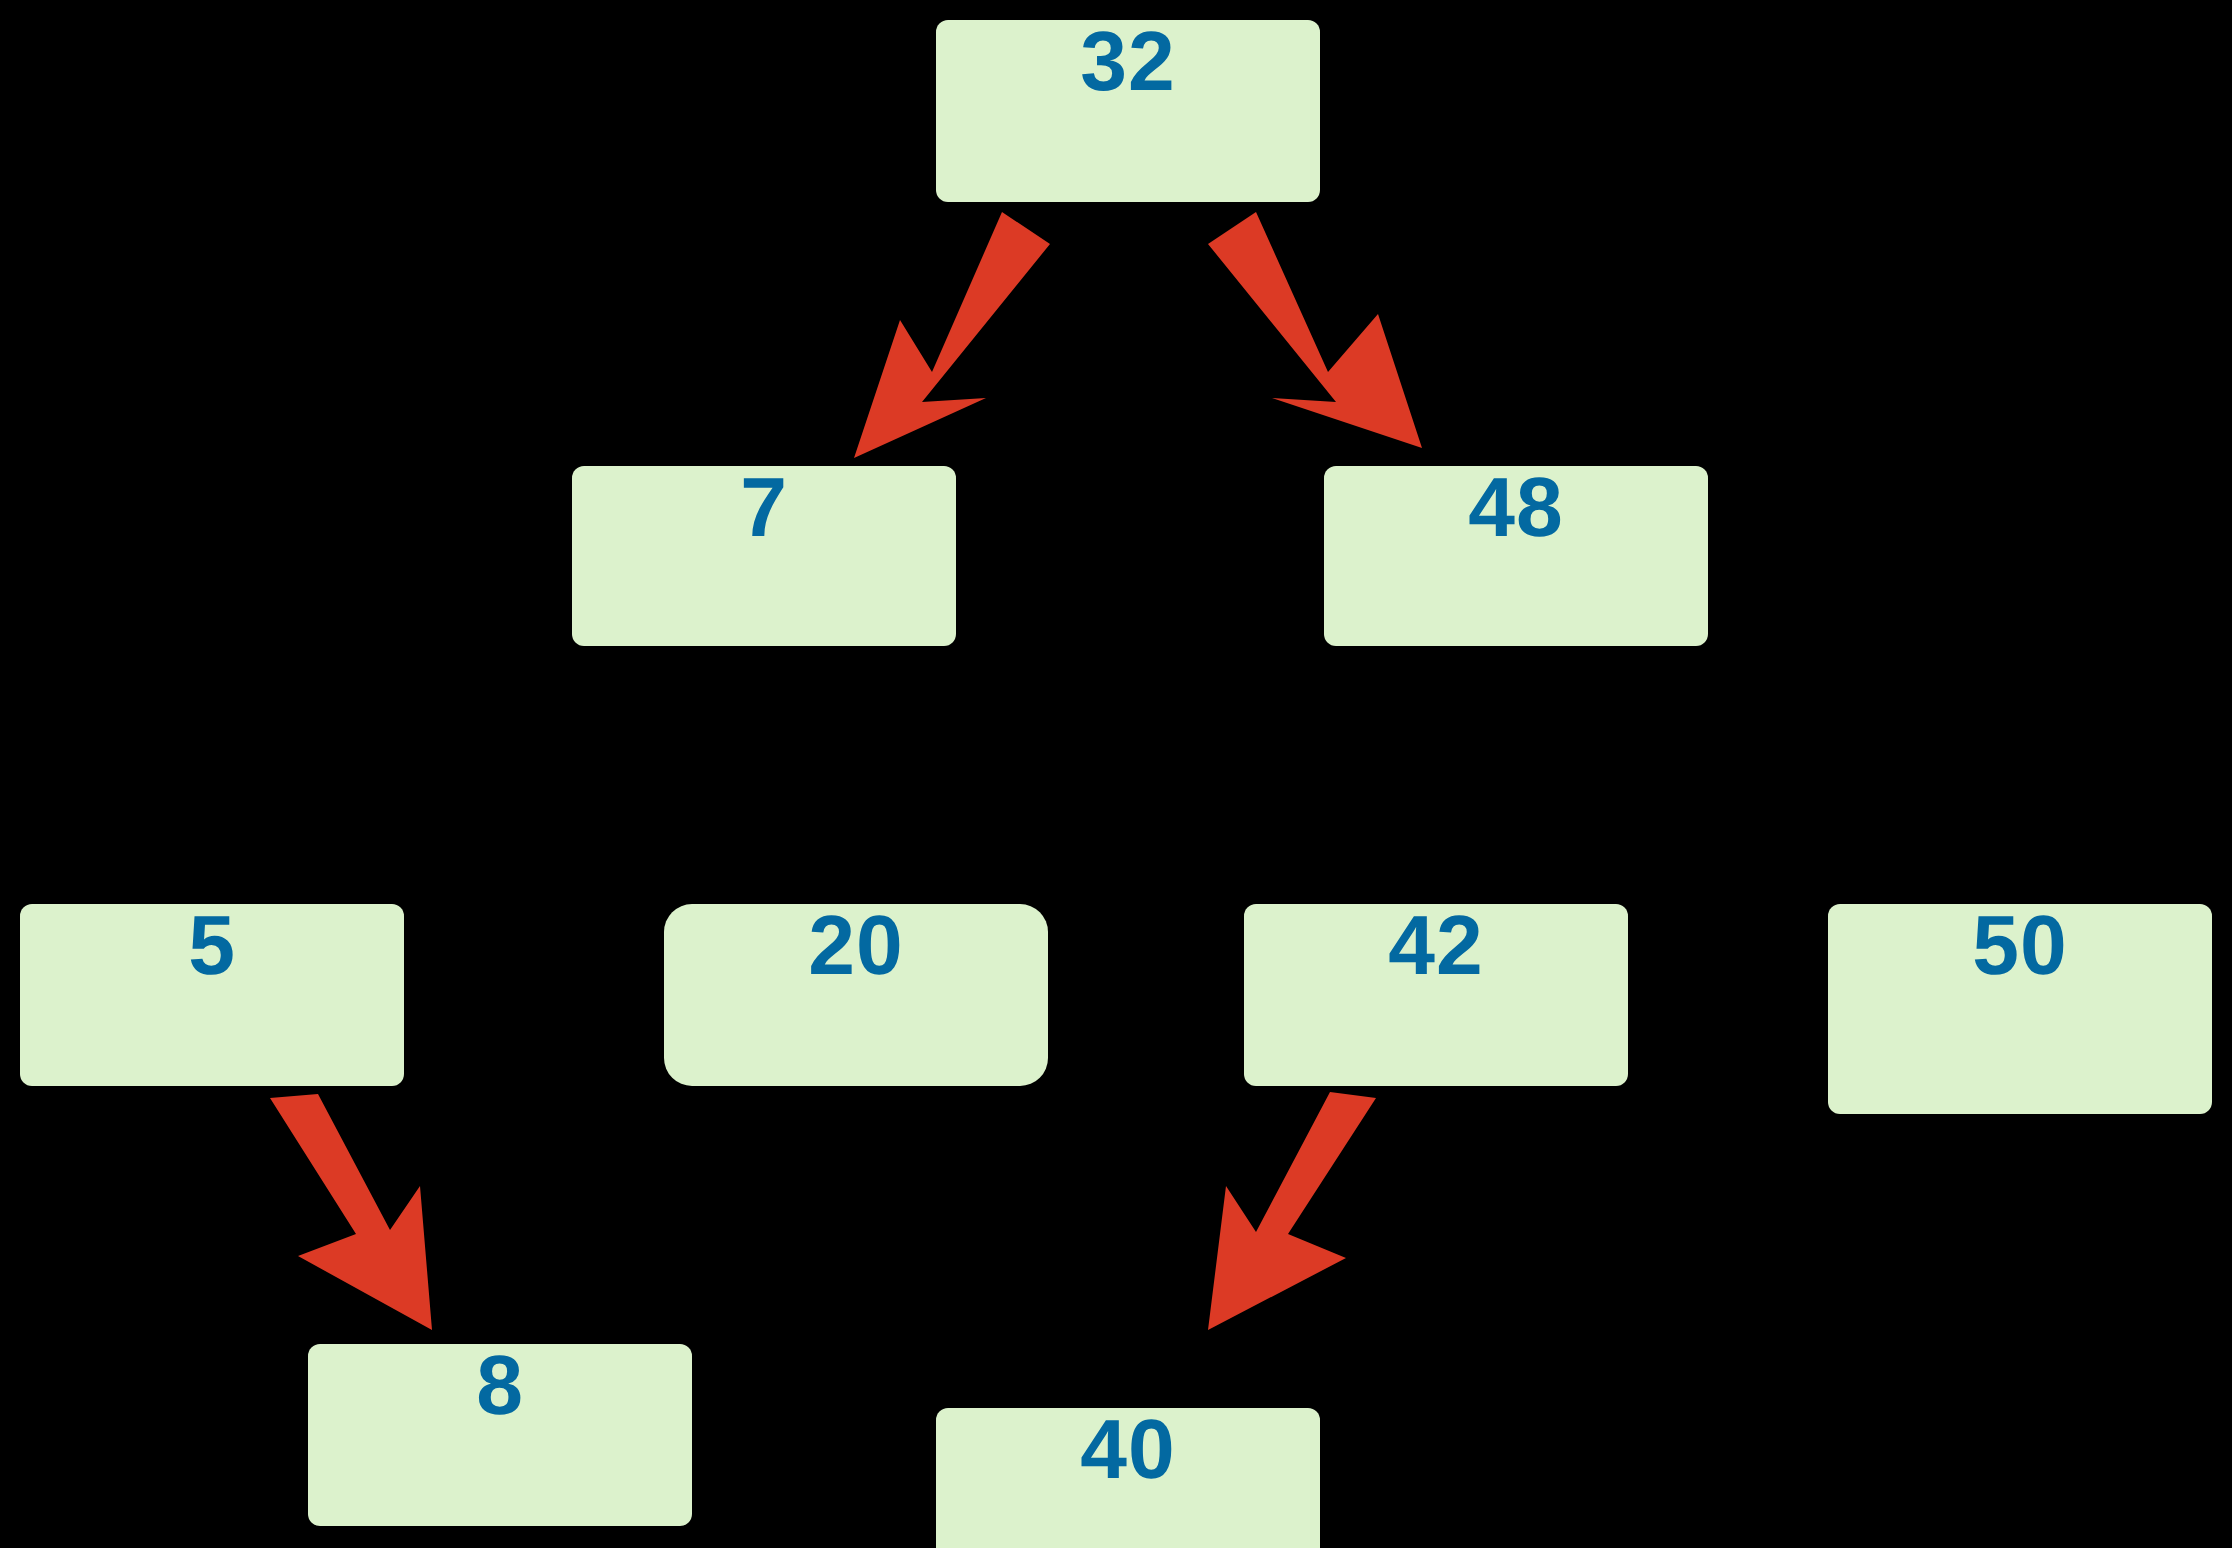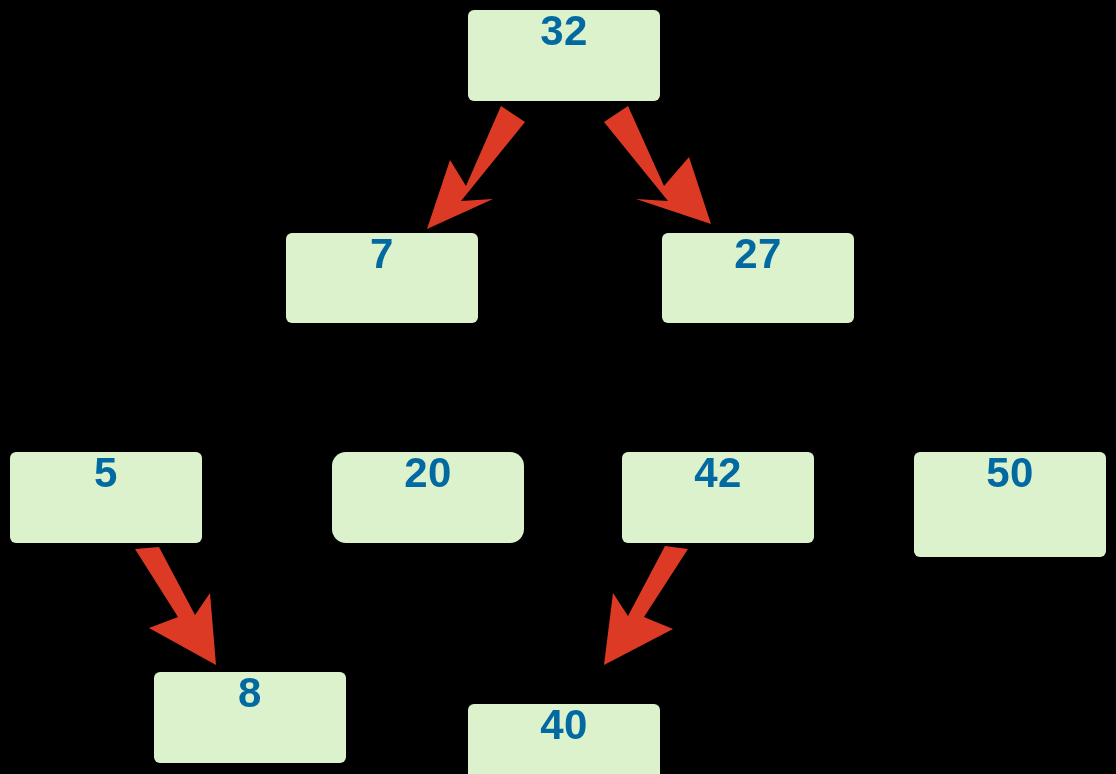--- a/index.html
+++ b/index.html
@@ -65,21 +65,21 @@
 
   <div class="node" style="left:468px; top:10px; width:192px; height:91px;">
     <span class="node-label">32</span>
   </div>
 
   <div class="node" style="left:286px; top:233px; width:192px; height:90px;">
     <span class="node-label">7</span>
   </div>
 
   <div class="node" style="left:662px; top:233px; width:192px; height:90px;">
-    <span class="node-label">27</span>
+    <span class="node-label">48</span>
   </div>
 
   <div class="node" style="left:10px; top:452px; width:192px; height:91px;">
     <span class="node-label">5</span>
   </div>
 
   <div class="node" style="left:332px; top:452px; width:192px; height:91px;border-radius:14px;">
     <span class="node-label">20</span>
   </div>
 

